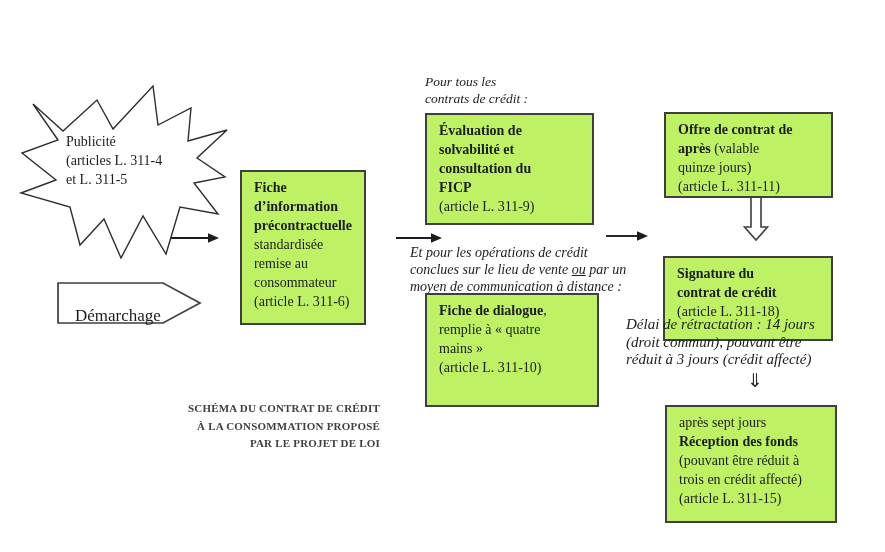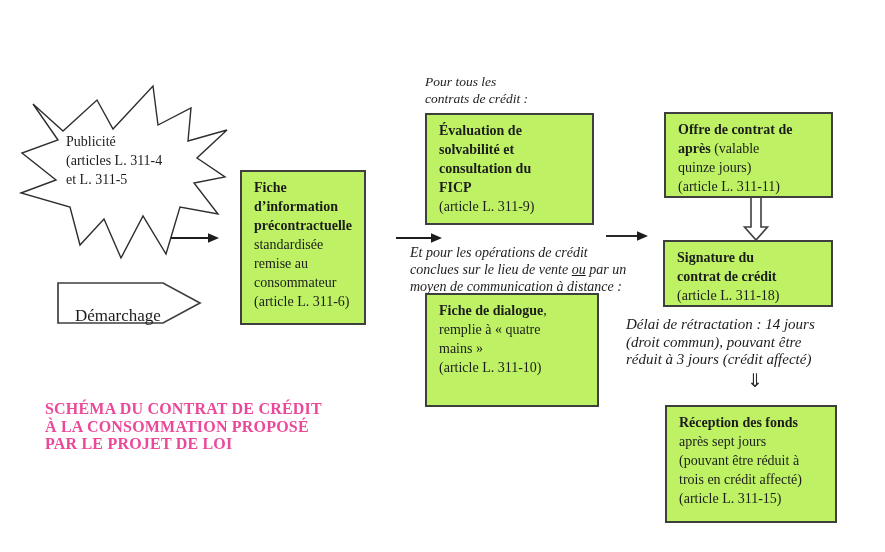--- a/index.html
+++ b/index.html
@@ -10,22 +10,22 @@
   svg.layer{position:absolute;left:0;top:0;}
   .box{
     position:absolute;border:2px solid #3f3f3f;background:#bef264;
     padding:6px 20px 0 12px;font-size:14px;line-height:19px;box-sizing:border-box;
   }
   .txt{position:absolute;font-size:14px;line-height:19px;}
   .ann{position:absolute;font-size:14px;line-height:17px;}
   .ann-lg{font-size:15px;line-height:17.5px;}
   .ann-sm{font-size:13.5px;}
   .title{
-    position:absolute;left:45px;top:400px;width:335px;text-align:left;
-    font-weight:bold;font-size:16px;line-height:17.5px;letter-spacing:0.2px;color:#ec4899;
+    position:absolute;left:45px;top:400px;width:335px;text-align:right;
+    font-weight:bold;font-size:11px;line-height:17.5px;letter-spacing:0.2px;color:#404040;
   }
   .dbl-arrow{position:absolute;font-size:19px;line-height:19px;color:#2b2b2b;}
   .s-b{font-weight:bold;}
   .s-r{}
   .s-i{font-style:italic;}
   .s-iu{font-style:italic;text-decoration:underline;}
   .tl{white-space:nowrap;}
 </style>
 </head>
 <body>
@@ -100,37 +100,37 @@
       <div class="tl"><span class="s-r">(article L. 311-10)</span></div>
     </div>
 
   <div class="box" style="left:664px;top:112px;width:169px;height:86px;">
       <div class="tl"><span class="s-b">Offre de contrat de</span></div>
       <div class="tl"><span class="s-b">après</span><span class="s-r"> (valable</span></div>
       <div class="tl"><span class="s-r">quinze jours)</span></div>
       <div class="tl"><span class="s-r">(article L. 311-11)</span></div>
     </div>
 
-  <div class="box" style="left:663px;top:240px;width:170px;height:67px;">
+  <div class="box" style="left:663px;top:256px;width:170px;height:85px;">
       <div class="tl"><span class="s-b">Signature du</span></div>
       <div class="tl"><span class="s-b">contrat de crédit</span></div>
       <div class="tl"><span class="s-r">(article L. 311-18)</span></div>
     </div>
 
   <div class="ann ann-lg" style="left:626px;top:316px;">
       <div class="tl"><span class="s-i">Délai de rétractation : 14 jours</span></div>
       <div class="tl"><span class="s-i">(droit commun), pouvant être</span></div>
       <div class="tl"><span class="s-i">réduit à 3 jours (crédit affecté)</span></div>
     </div>
 
   <div class="dbl-arrow" style="left:747px;top:371px;">⇓</div>
 
   <div class="box" style="left:665px;top:405px;width:172px;height:118px;">
+      <div class="tl"><span class="s-r">après sept jours</span></div>
       <div class="tl"><span class="s-b">Réception des fonds</span></div>
-      <div class="tl"><span class="s-r">après sept jours</span></div>
       <div class="tl"><span class="s-r">(pouvant être réduit à</span></div>
       <div class="tl"><span class="s-r">trois en crédit affecté)</span></div>
       <div class="tl"><span class="s-r">(article L. 311-15)</span></div>
     </div>
 
   <div class="title">
       <div class="tl"><span class="s-r">SCHÉMA DU CONTRAT DE CRÉDIT</span></div>
       <div class="tl"><span class="s-r">À LA CONSOMMATION PROPOSÉ</span></div>
       <div class="tl"><span class="s-r">PAR LE PROJET DE LOI</span></div>
     </div>

